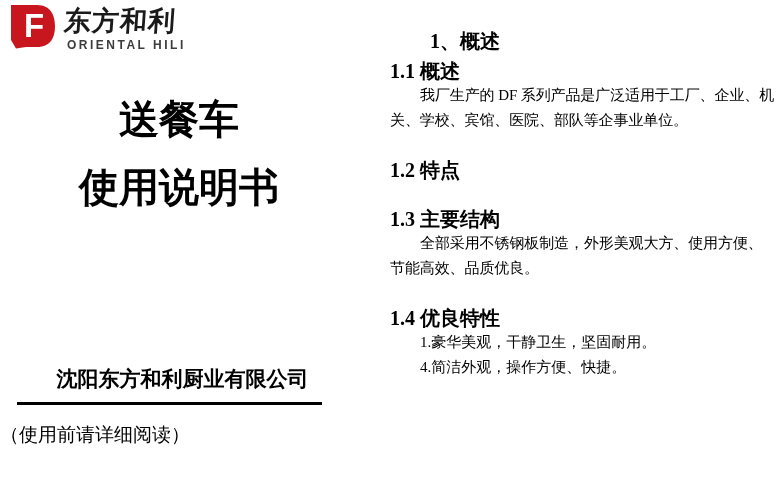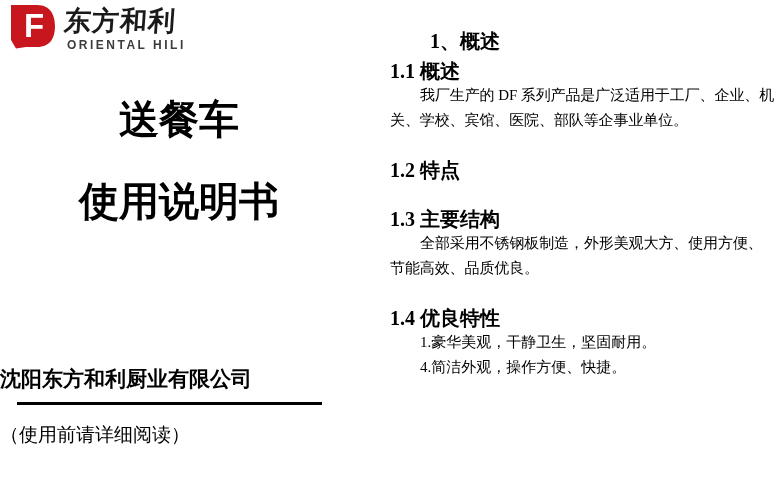--- a/index.html
+++ b/index.html
@@ -25,23 +25,23 @@
   }
 
   
   .left-col { position:absolute; left:0; top:0; width:390px; height:481px; }
   .doc-title {
     position:absolute; left:0; width:358px; text-align:center;
     font-family:"Liberation Sans","DejaVu Sans",sans-serif;
     font-weight:bold; font-size:40px; line-height:42px; color:#000;
   }
   .doc-title.line1 { top:98px; }
-  .doc-title.line2 { top:180px; }
+  .doc-title.line2 { top:166px; }
   .company {
-    position:absolute; top:367px; left:0; width:365px; text-align:left;
+    position:absolute; top:367px; left:0; width:365px; text-align:center;
     font-size:21px; font-weight:bold; line-height:24px;
   }
   .company-rule {
     position:absolute; top:402px; left:17px; width:305px; height:3px; background:#000;
   }
   .read-note {
     position:absolute; top:423px; left:0; width:365px; text-align:left;
     font-size:19px; line-height:24px;
   }
 

